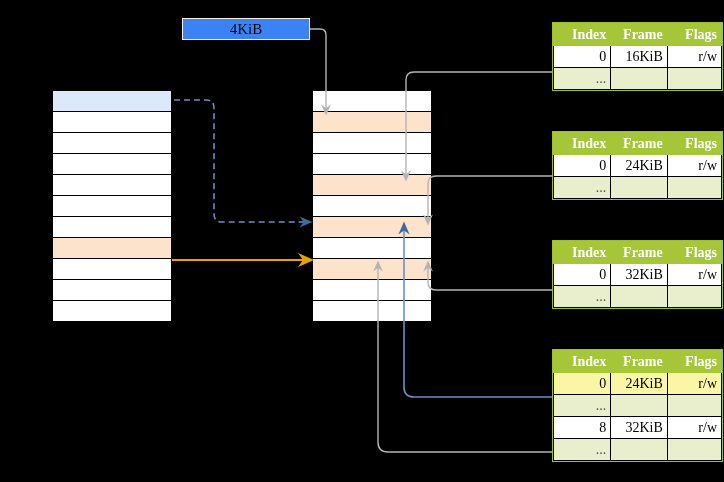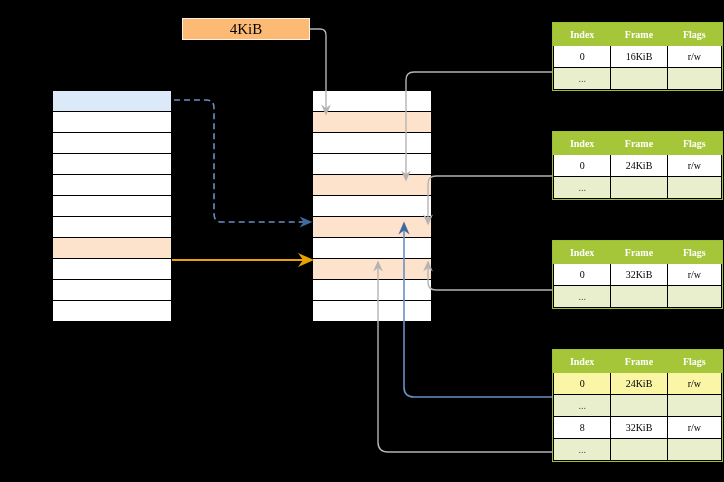--- a/index.html
+++ b/index.html
@@ -2,38 +2,38 @@
 <html><head>
 <meta charset="utf-8">
 <style>
   html,body{margin:0;padding:0;background:#000;}
   body{width:724px;height:482px;position:relative;overflow:hidden;
        font-family:"Liberation Serif",serif;}
   #canvas{position:absolute;left:0;top:0;width:724px;height:482px;}
 
   
   .size-label{position:absolute;left:182px;top:18px;width:128px;height:22px;
-              background:#fdba74;border:1px solid #fdf0dc;
+              background:#3b82f6;border:1px solid #fdf0dc;
               display:flex;align-items:center;justify-content:center;
               font-size:15px;color:#000;box-sizing:border-box;}
 
   
   .stack{position:absolute;box-sizing:border-box;}
   .cell{position:absolute;left:0;box-sizing:border-box;
         border:1px solid #000;background:#fff;}
   .cell.blue{background:#dce9f9;}
   .cell.peach{background:#fde3cb;}
 
   
   .ptable{position:absolute;box-sizing:border-box;
           border-collapse:collapse;border:1px solid #9fbf2f;}
   .ptable table{border-collapse:collapse;width:100%;}
-  .ptable th,.ptable td{border:1px solid #000;font-size:10px;
+  .ptable th,.ptable td{border:1px solid #000;font-size:14px;
           height:22px;padding:0 4px;box-sizing:border-box;
-          text-align:center;font-weight:normal;}
+          text-align:right;font-weight:normal;}
   .ptable th{background:#a5c639;color:#fff;font-weight:bold;
           border:1px solid #a5c639;}
   .ptable td{background:#fff;color:#000;}
   .ptable tr.ellip td{background:#e9eecd;color:#555;}
   .ptable td.hl{background:#fbf6a5;}
   .c-index{width:58px;}
   .c-frame{width:57px;}
   .c-flags{width:55px;}
 
   svg{position:absolute;left:0;top:0;width:724px;height:482px;

